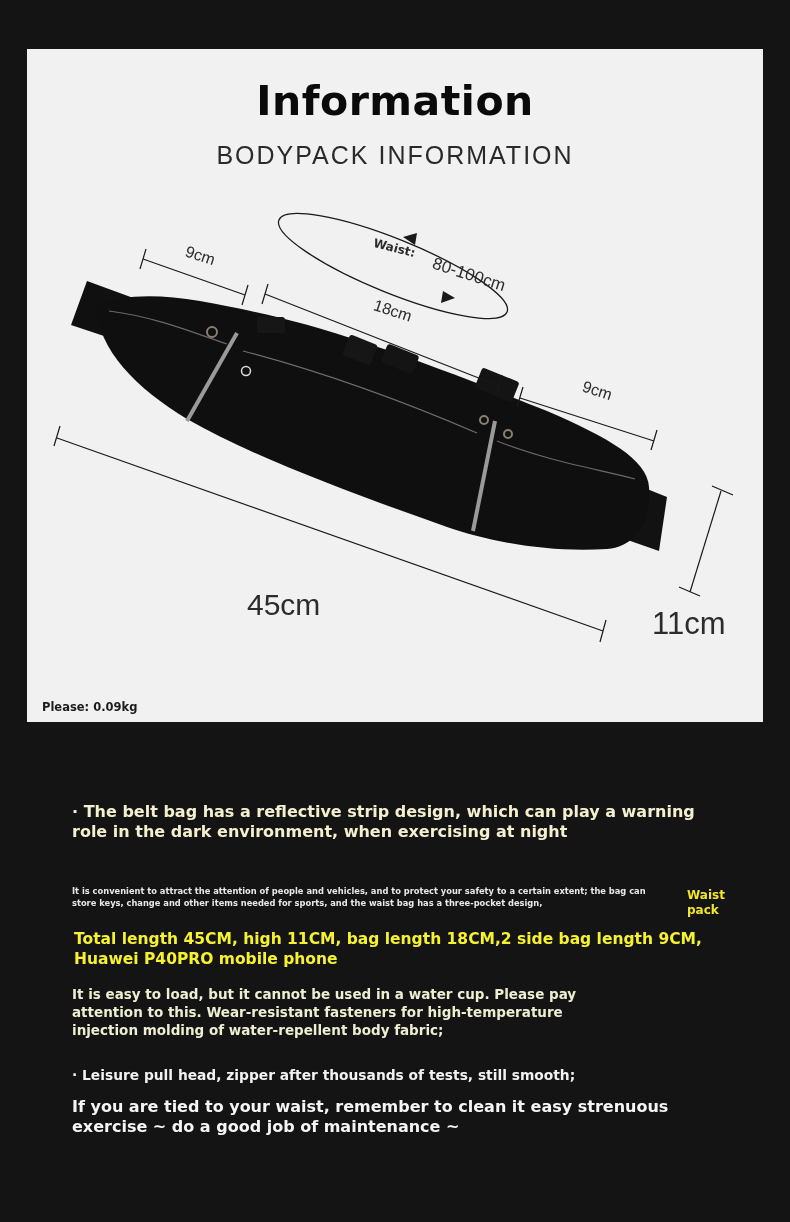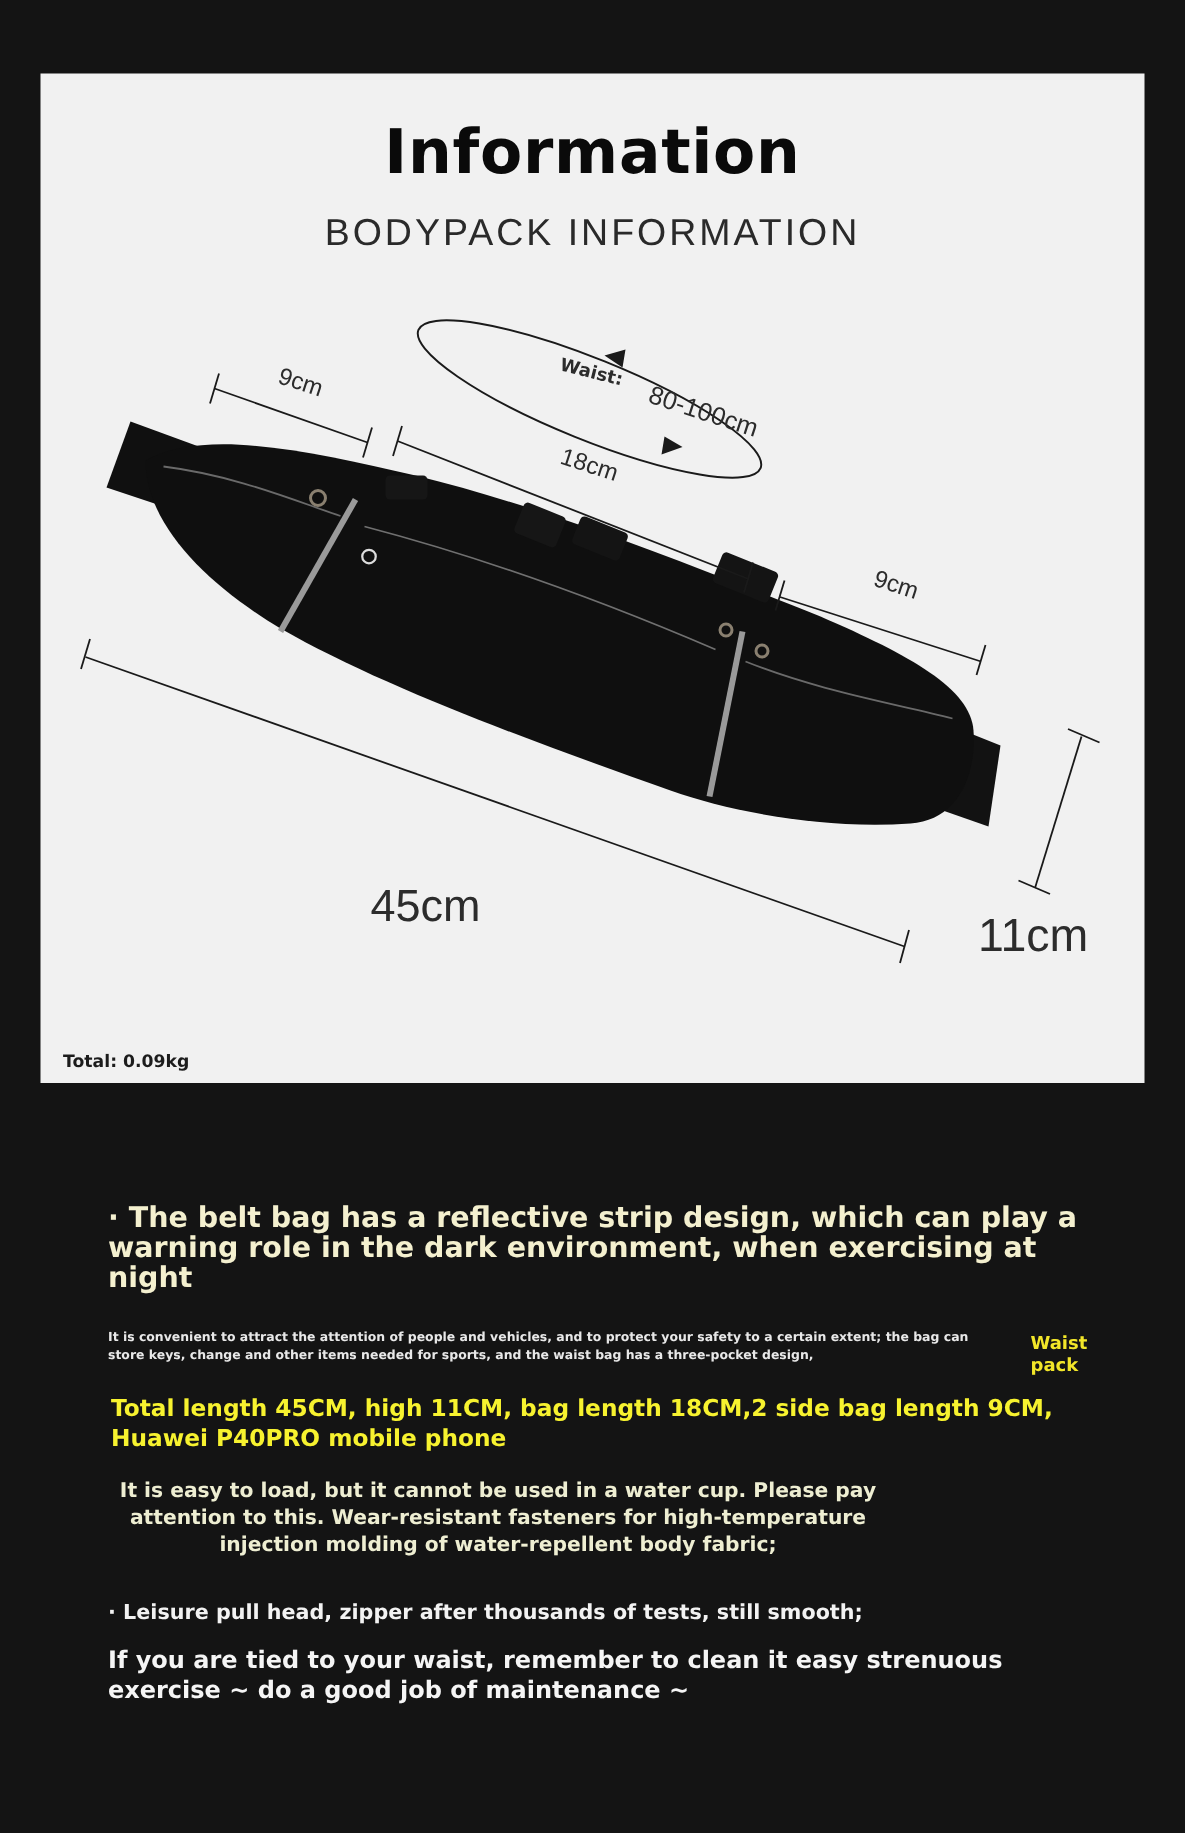--- a/index.html
+++ b/index.html
@@ -25,25 +25,25 @@
   }
   svg.art { position: absolute; left: 0; top: 0; }
   .weight {
     position: absolute; left: 15px; top: 651px;
     font-family: "DejaVu Sans", sans-serif; font-weight: bold; font-size: 11.5px; color: #1c1c1c;
   }
   .dim-label {
     position: absolute; font-family: "Liberation Sans", sans-serif; color: #2c2c2c; white-space: nowrap;
   }
   .text-block { position: absolute; left: 72px; font-family: "DejaVu Sans", sans-serif; font-weight: bold; }
-  .t1 { top: 802px; width: 660px; font-size: 19px; line-height: 20px; color: #f4f0cf; }
+  .t1 { top: 802px; width: 660px; font-size: 16px; line-height: 20px; color: #f4f0cf; }
   .t2 { top: 873px; width: 600px; font-size: 8.3px; line-height: 12px; color: #e8e8e8; margin-top: 12px; }
   .waist-tag { position: absolute; left: 687px; top: 888px; font-size: 12px; line-height: 15px; color: #f2e629; font-weight: bold; font-family: "DejaVu Sans", sans-serif; width: 50px; }
   .t3 { top: 929px; left: 74px; width: 670px; font-size: 15.5px; line-height: 20px; color: #f7f22f; }
-  .t4 { top: 985px; width: 520px; font-size: 13.5px; line-height: 18px; color: #eeeed2; text-align: center; }
+  .t4 { top: 985px; width: 520px; font-size: 13.5px; line-height: 18px; color: #eeeed2; }
   .t5 { top: 1066px; width: 660px; font-size: 13.8px; line-height: 18px; color: #f2f2f2; }
   .t6 { top: 1097px; width: 640px; font-size: 16px; line-height: 20px; color: #f5f5f5; }
 </style>
 </head>
 <body>
 
 <div class="panel">
   <div class="title">Information</div>
   <div class="subtitle">BODYPACK INFORMATION</div>
 
@@ -107,21 +107,21 @@
   </svg>
 
   <div class="dim-label" style="left:158px; top:198px; font-size:16px; transform:rotate(18deg);">9cm</div>
   <div class="dim-label" style="left:346px; top:253px; font-size:16px; transform:rotate(18deg);">18cm</div>
   <div class="dim-label" style="left:555px; top:333px; font-size:16px; transform:rotate(18deg);">9cm</div>
   <div class="dim-label" style="left:346px; top:192px; font-size:12px; font-weight:bold; font-family:'DejaVu Sans', sans-serif; transform:rotate(14deg);">Waist:</div>
   <div class="dim-label" style="left:404px; top:216px; font-size:17px; transform:rotate(18deg);">80-100cm</div>
   <div class="dim-label" style="left:220px; top:503px; font-size:30px;margin-top:36px;">45cm</div>
   <div class="dim-label" style="left:625px; top:557px; font-size:31px;">11cm</div>
 
-  <div class="weight">Total: 0.09kg</div>
+  <div class="weight">Please: 0.09kg</div>
 </div>
 
 <div class="text-block t1">· The belt bag has a reflective strip design, which can play a warning role in the dark environment, when exercising at night</div>
 <div class="text-block t2">It is convenient to attract the attention of people and vehicles, and to protect your safety to a certain extent; the bag can store keys, change and other items needed for sports, and the waist bag has a three-pocket design,</div>
 <div class="waist-tag">Waist pack</div>
 <div class="text-block t3">Total length 45CM, high 11CM, bag length 18CM,2 side bag length 9CM, Huawei P40PRO mobile phone</div>
 <div class="text-block t4">It is easy to load, but it cannot be used in a water cup. Please pay attention to this. Wear-resistant fasteners for high-temperature injection molding of water-repellent body fabric;</div>
 <div class="text-block t5">· Leisure pull head, zipper after thousands of tests, still smooth;</div>
 <div class="text-block t6">If you are tied to your waist, remember to clean it easy strenuous exercise ~ do a good job of maintenance ~</div>
 

